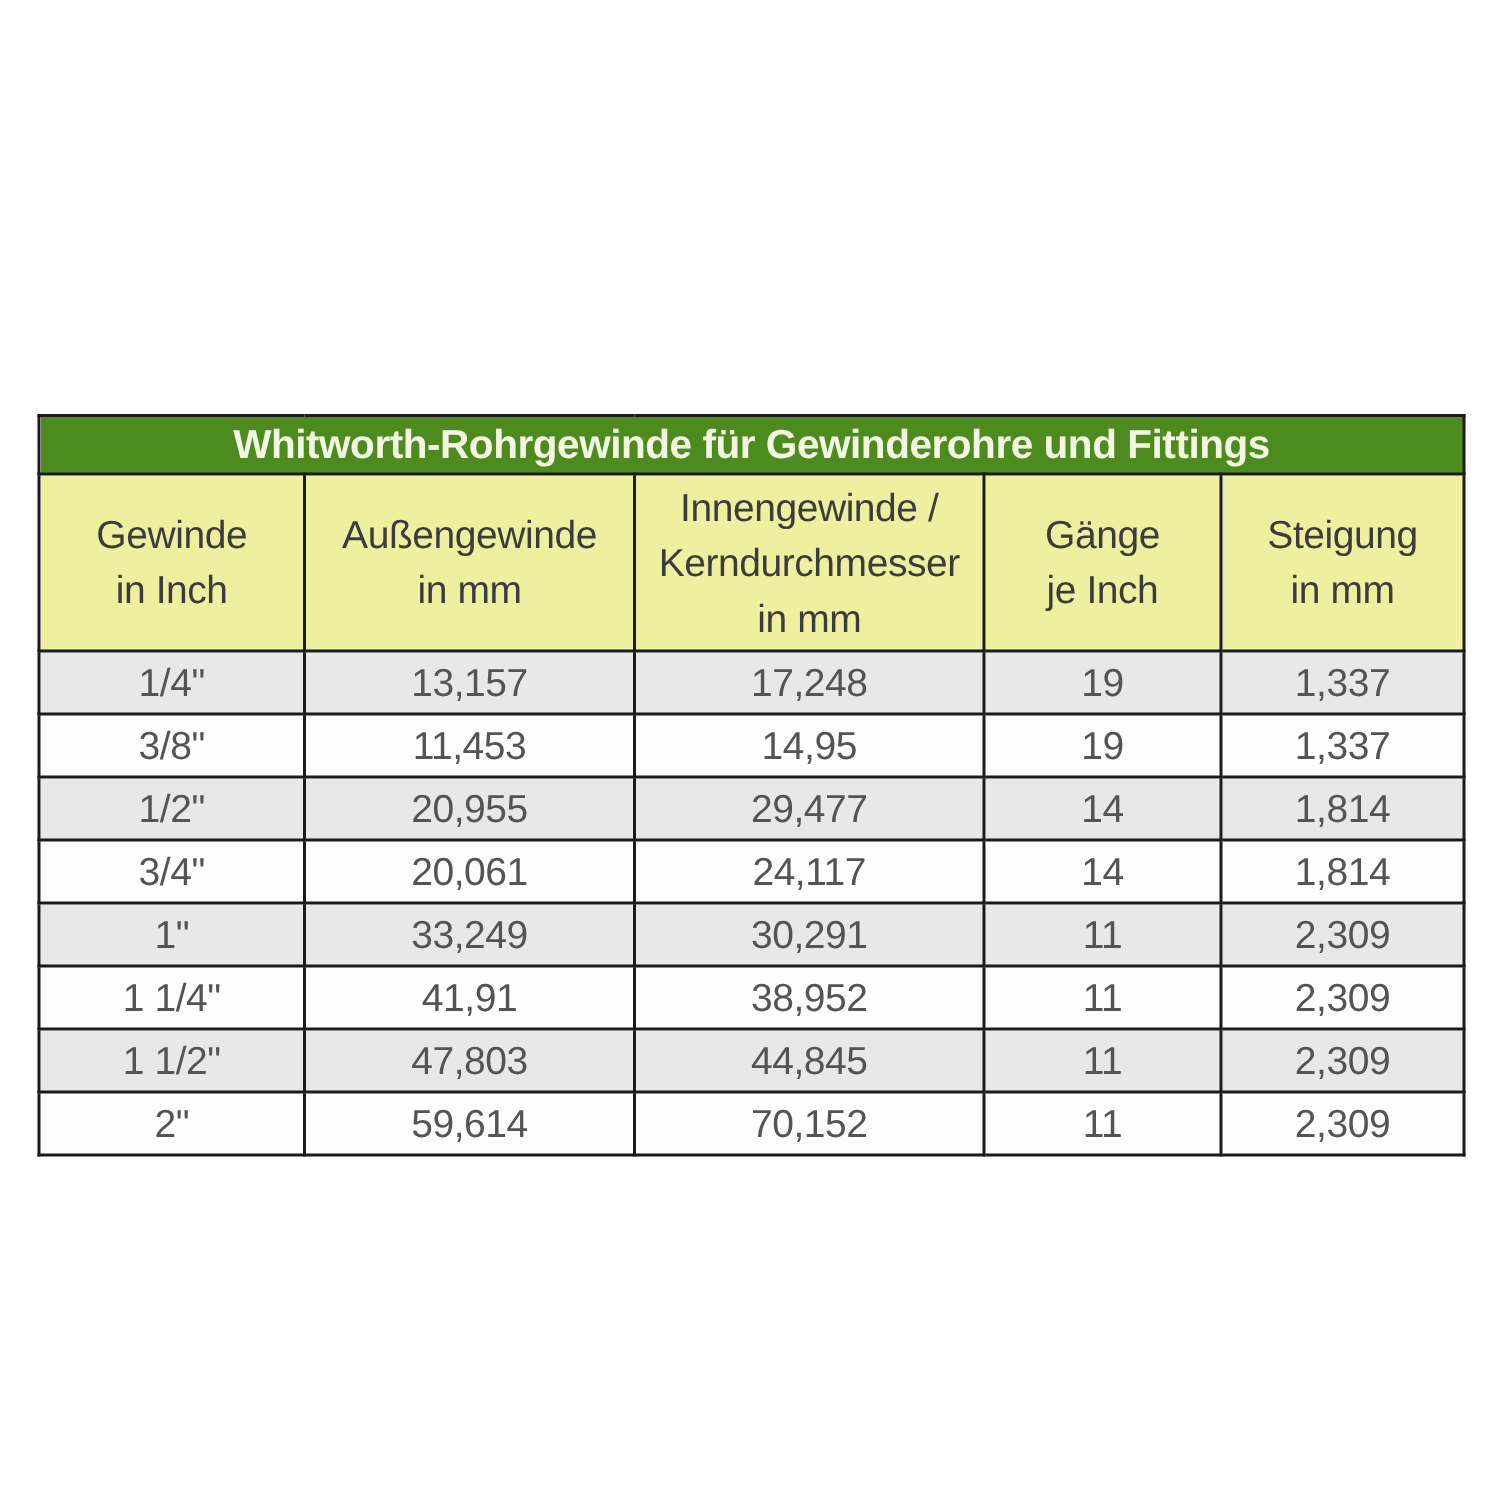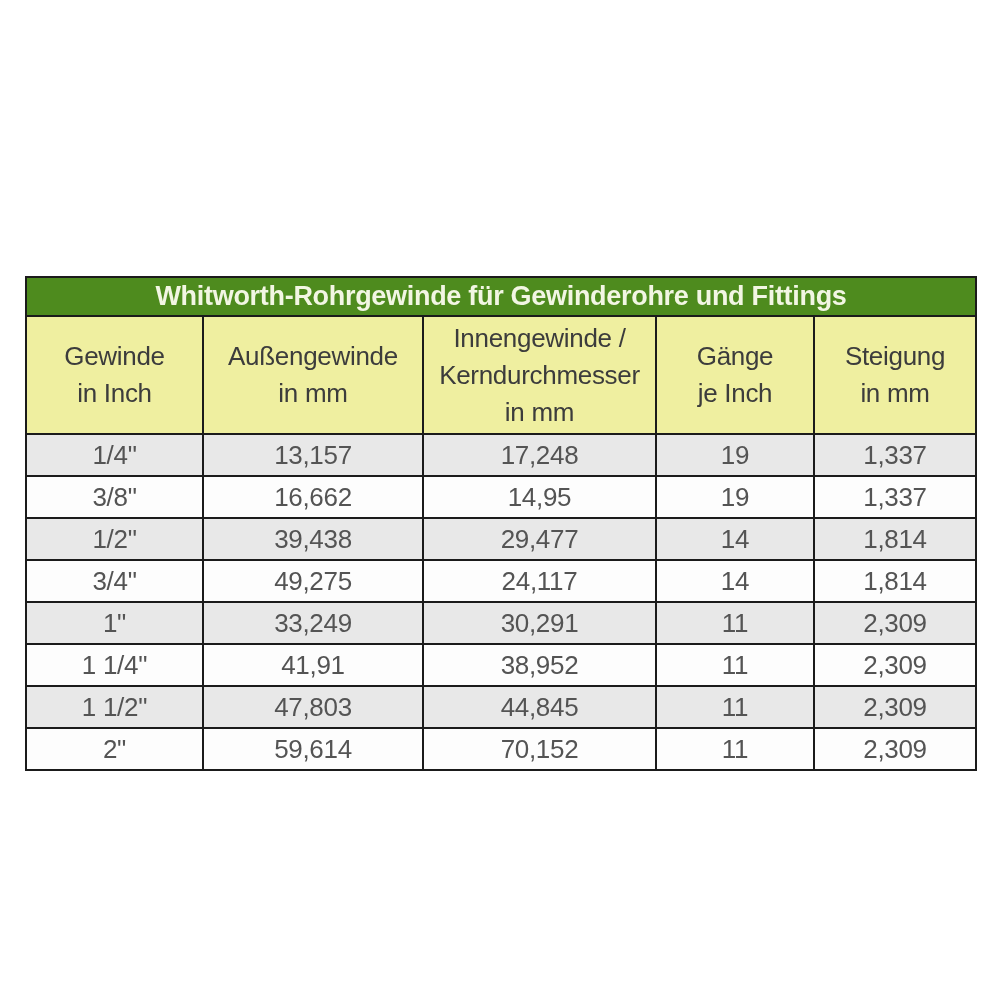--- a/index.html
+++ b/index.html
@@ -97,35 +97,35 @@
     <tbody>
       <tr>
         <td>1/4"</td>
         <td>13,157</td>
         <td>17,248</td>
         <td>19</td>
         <td>1,337</td>
       </tr>
       <tr>
         <td>3/8"</td>
-        <td>16,662</td>
+        <td>11,453</td>
         <td>14,95</td>
         <td>19</td>
         <td>1,337</td>
       </tr>
       <tr>
         <td>1/2"</td>
-        <td>39,438</td>
+        <td>20,955</td>
         <td>29,477</td>
         <td>14</td>
         <td>1,814</td>
       </tr>
       <tr>
         <td>3/4"</td>
-        <td>49,275</td>
+        <td>20,061</td>
         <td>24,117</td>
         <td>14</td>
         <td>1,814</td>
       </tr>
       <tr>
         <td>1"</td>
         <td>33,249</td>
         <td>30,291</td>
         <td>11</td>
         <td>2,309</td>

